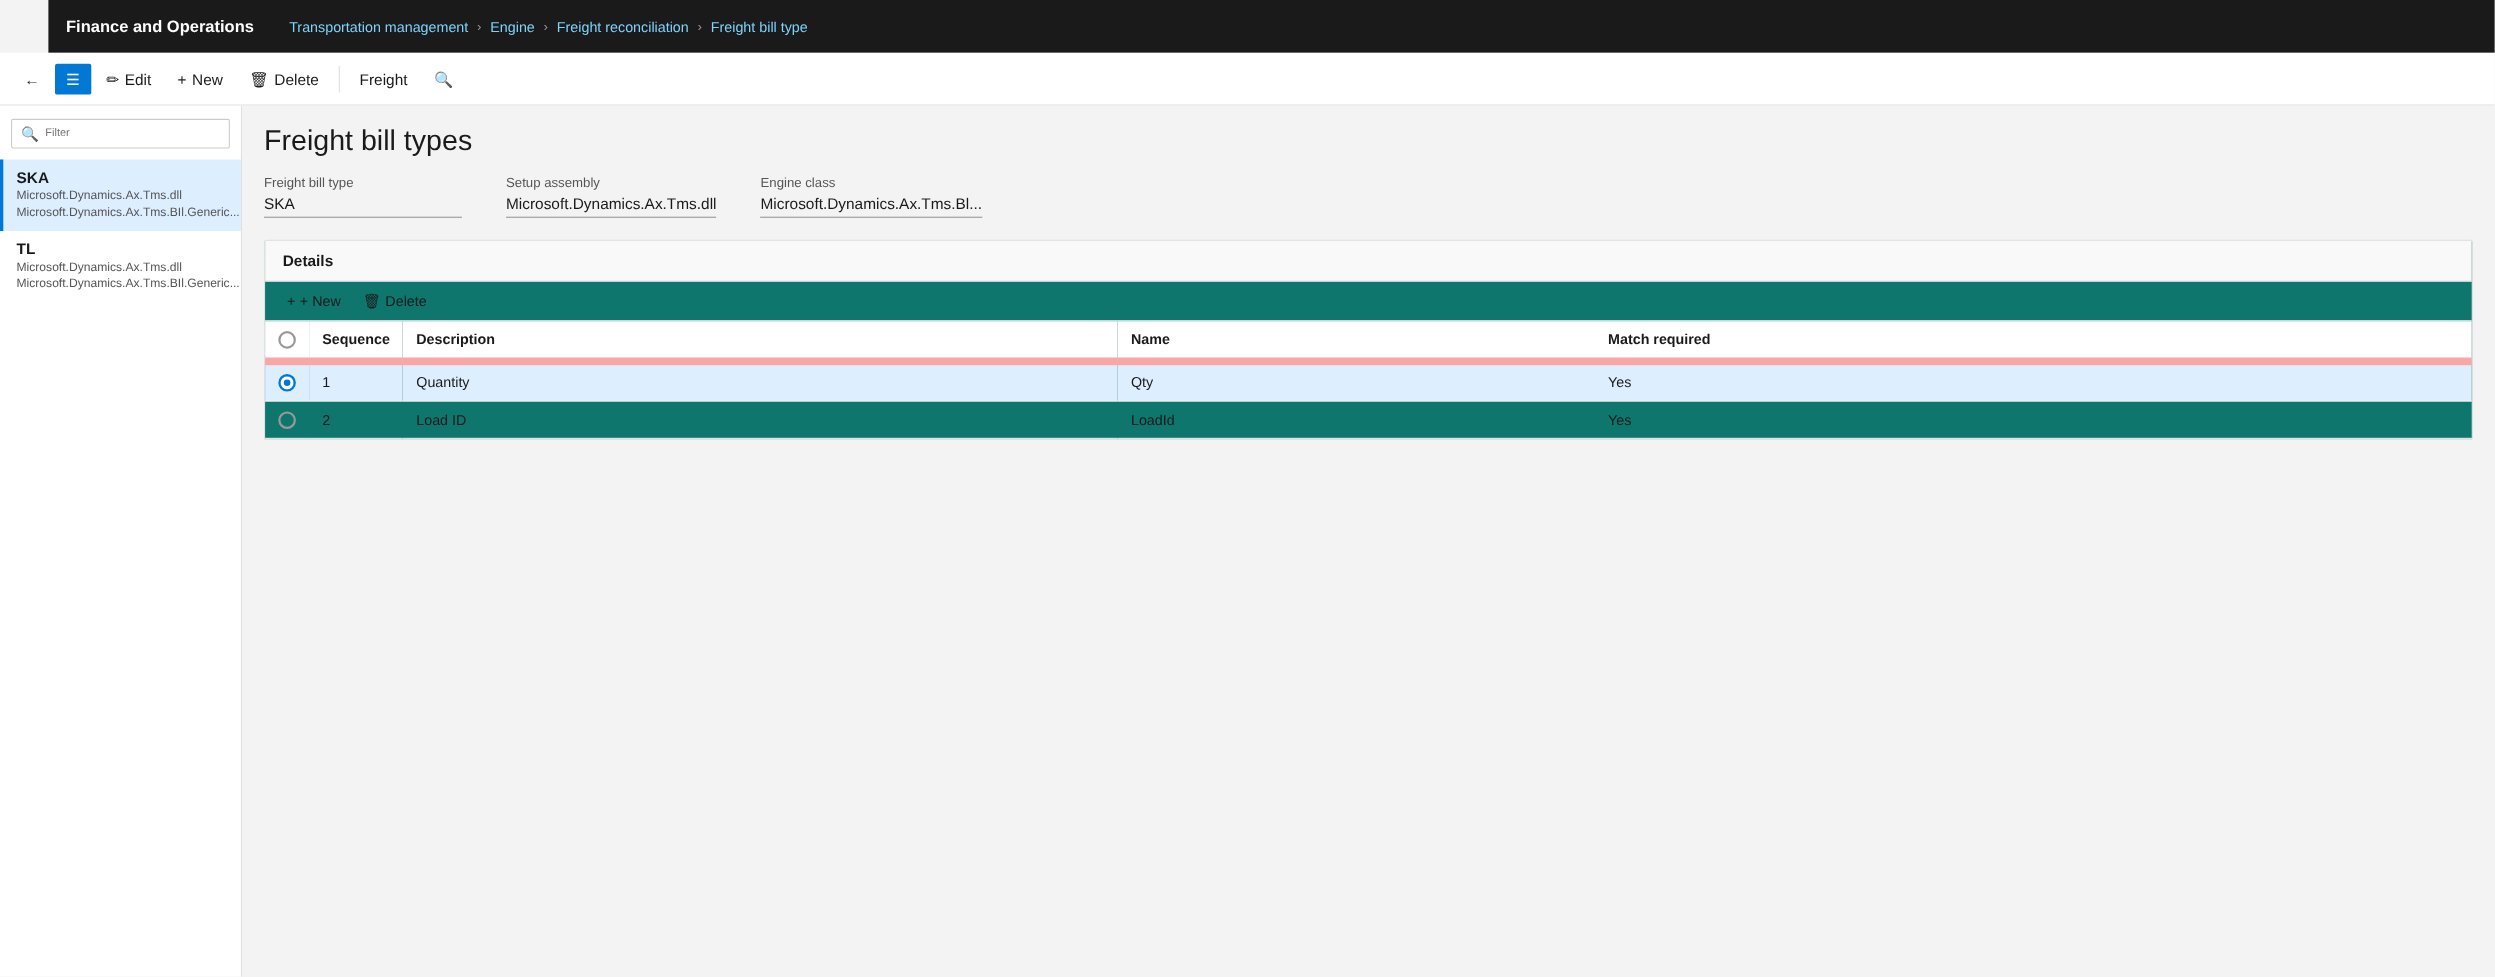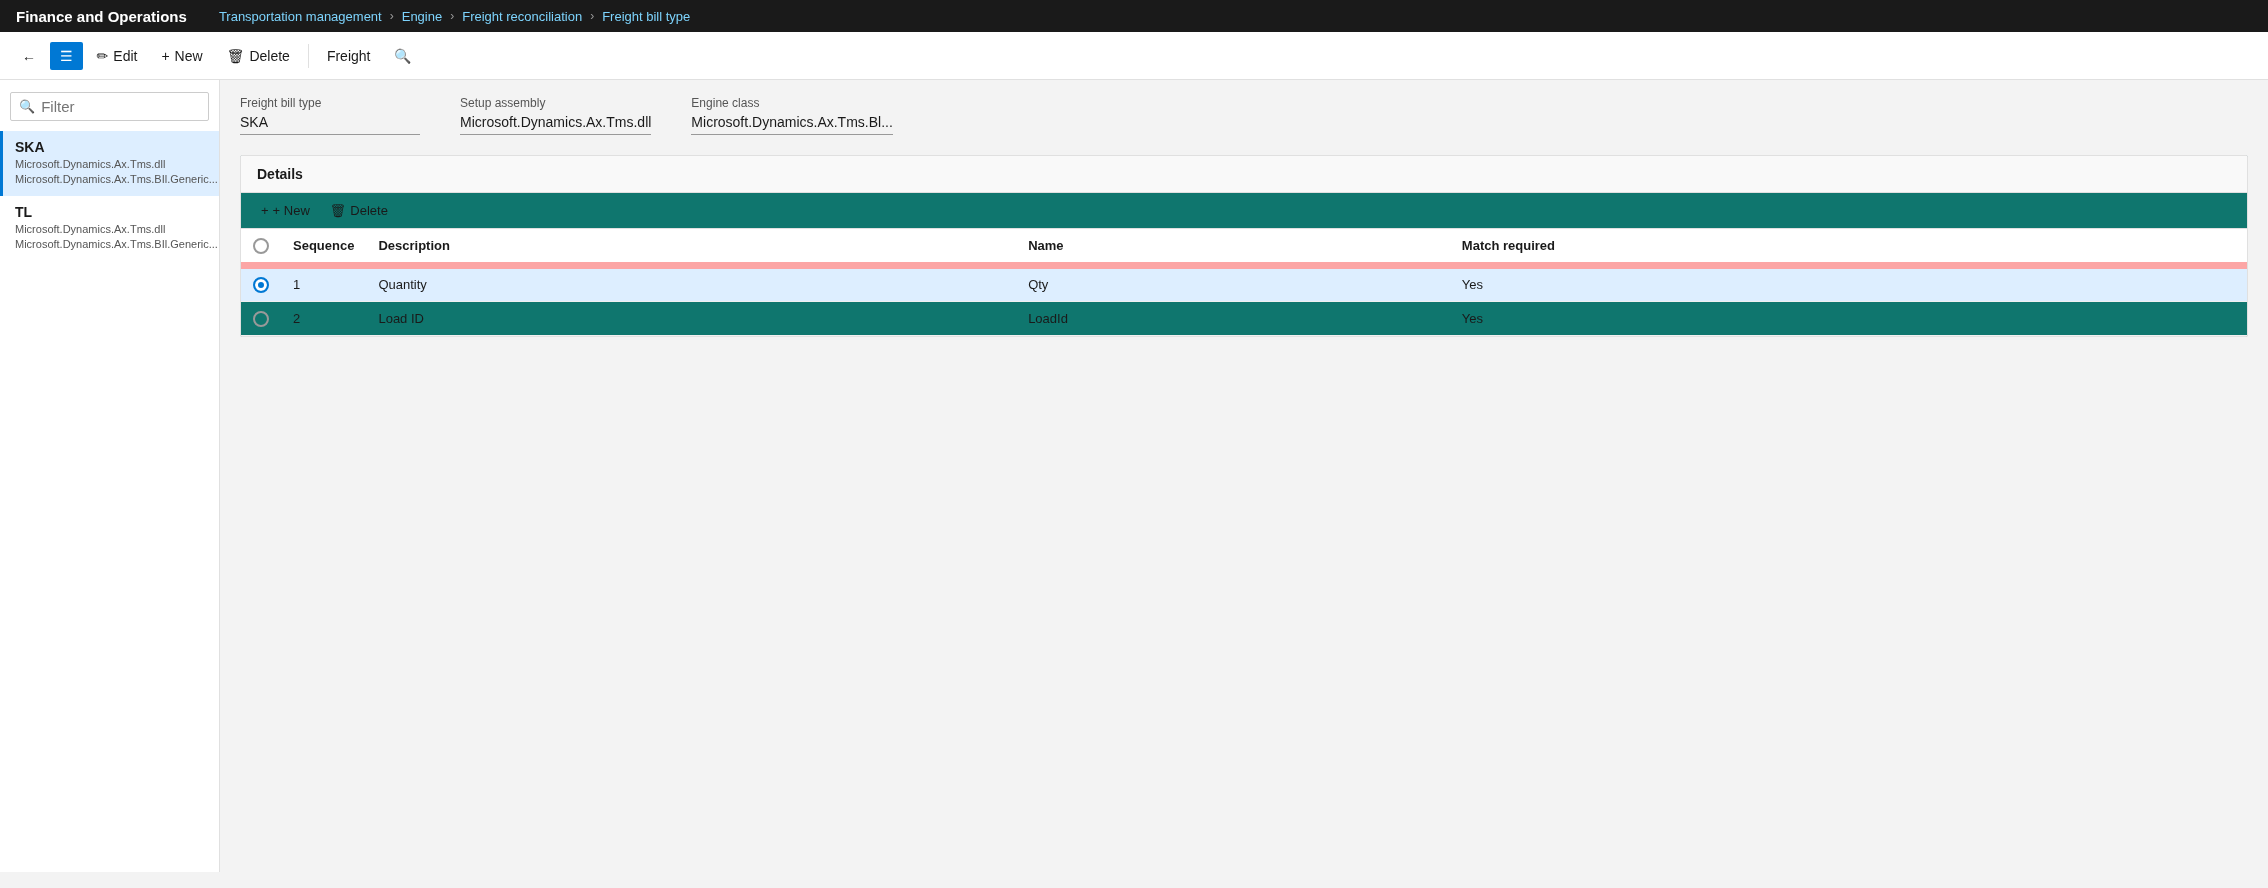--- a/index.html
+++ b/index.html
@@ -2,25 +2,26 @@
 <html><head>
   <meta charset="utf-8">
   <style>
     * { box-sizing: border-box; margin: 0; padding: 0; }
     body { font-family: 'Segoe UI', Arial, sans-serif; font-size: 14px; color: #1a1a1a; background: #f3f3f3; height: 888px; overflow: hidden; }
 
     
     .top-nav {
       background: #1a1a1a;
       color: #fff;
-      height: 32px;
+      height: 48px;
       display: flex;
       align-items: center;
       padding: 0 16px;
       gap: 0;
+      margin-left: 44px;
     }
     .top-nav-brand {
       font-weight: 700;
       font-size: 15px;
       color: #fff;
       white-space: nowrap;
       padding-right: 32px;
     }
     .breadcrumb {
       display: flex;
@@ -95,21 +96,21 @@
       border: 1px solid #ccc;
       border-radius: 2px;
       padding: 5px 8px;
       gap: 6px;
       background: #fff;
     }
     .filter-icon { color: #666; font-size: 13px; }
     .filter-input {
       border: none;
       outline: none;
-      font-size: 15px;
+      font-size: 10px;
       color: #666;
       width: 100%;
       background: transparent;
     }
     .sidebar-item {
       padding: 8px 12px;
       cursor: pointer;
       border-left: 3px solid transparent;
     }
     .sidebar-item.active {
@@ -307,20 +308,21 @@
     <div class="sidebar-item">
       <div class="sidebar-item-title">TL</div>
       <div class="sidebar-item-sub">Microsoft.Dynamics.Ax.Tms.dll</div>
       <div class="sidebar-item-sub">Microsoft.Dynamics.Ax.Tms.BIl.Generic...</div>
     </div>
   </aside>
 
   <main class="content">
 
 
+    <h1 class="page-title">Freight bill types</h1>
 
     <div class="fields-row">
       <div class="field-group">
         <span class="field-label">Freight bill type</span>
         <span class="field-value">SKA</span>
       </div>
       <div class="field-group">
         <span class="field-label">Setup assembly</span>
         <span class="field-value">Microsoft.Dynamics.Ax.Tms.dll</span>
       </div>

